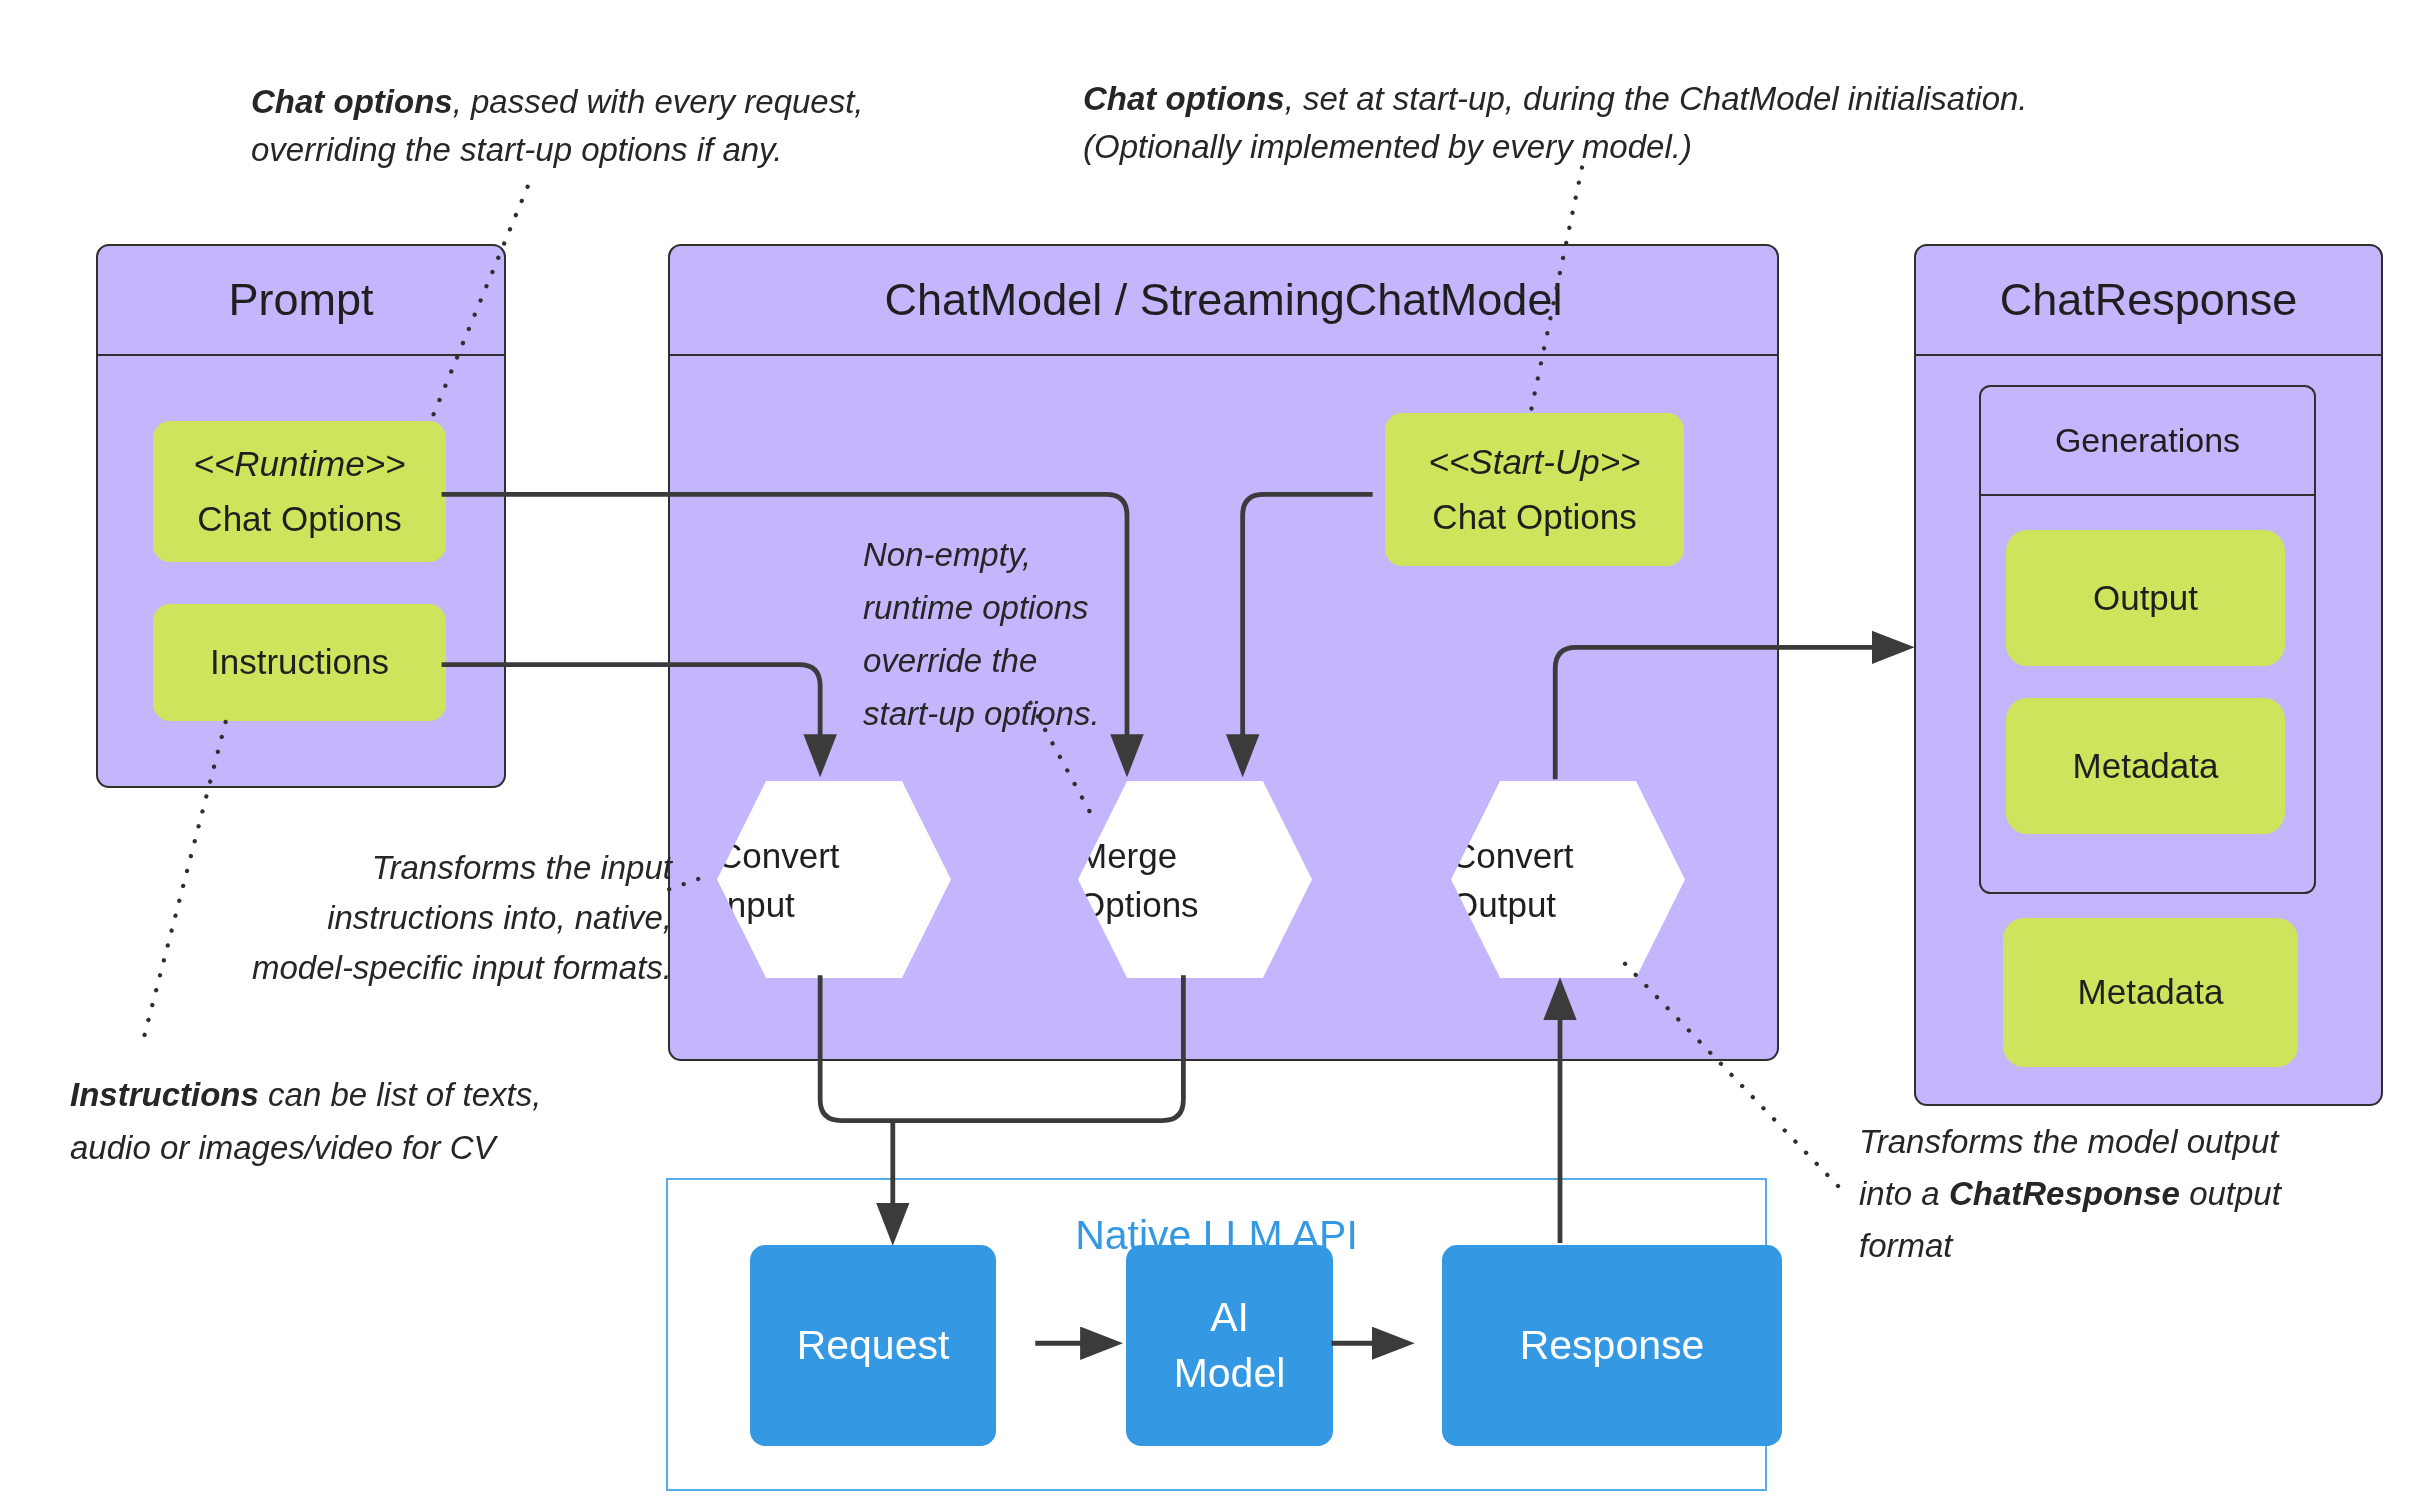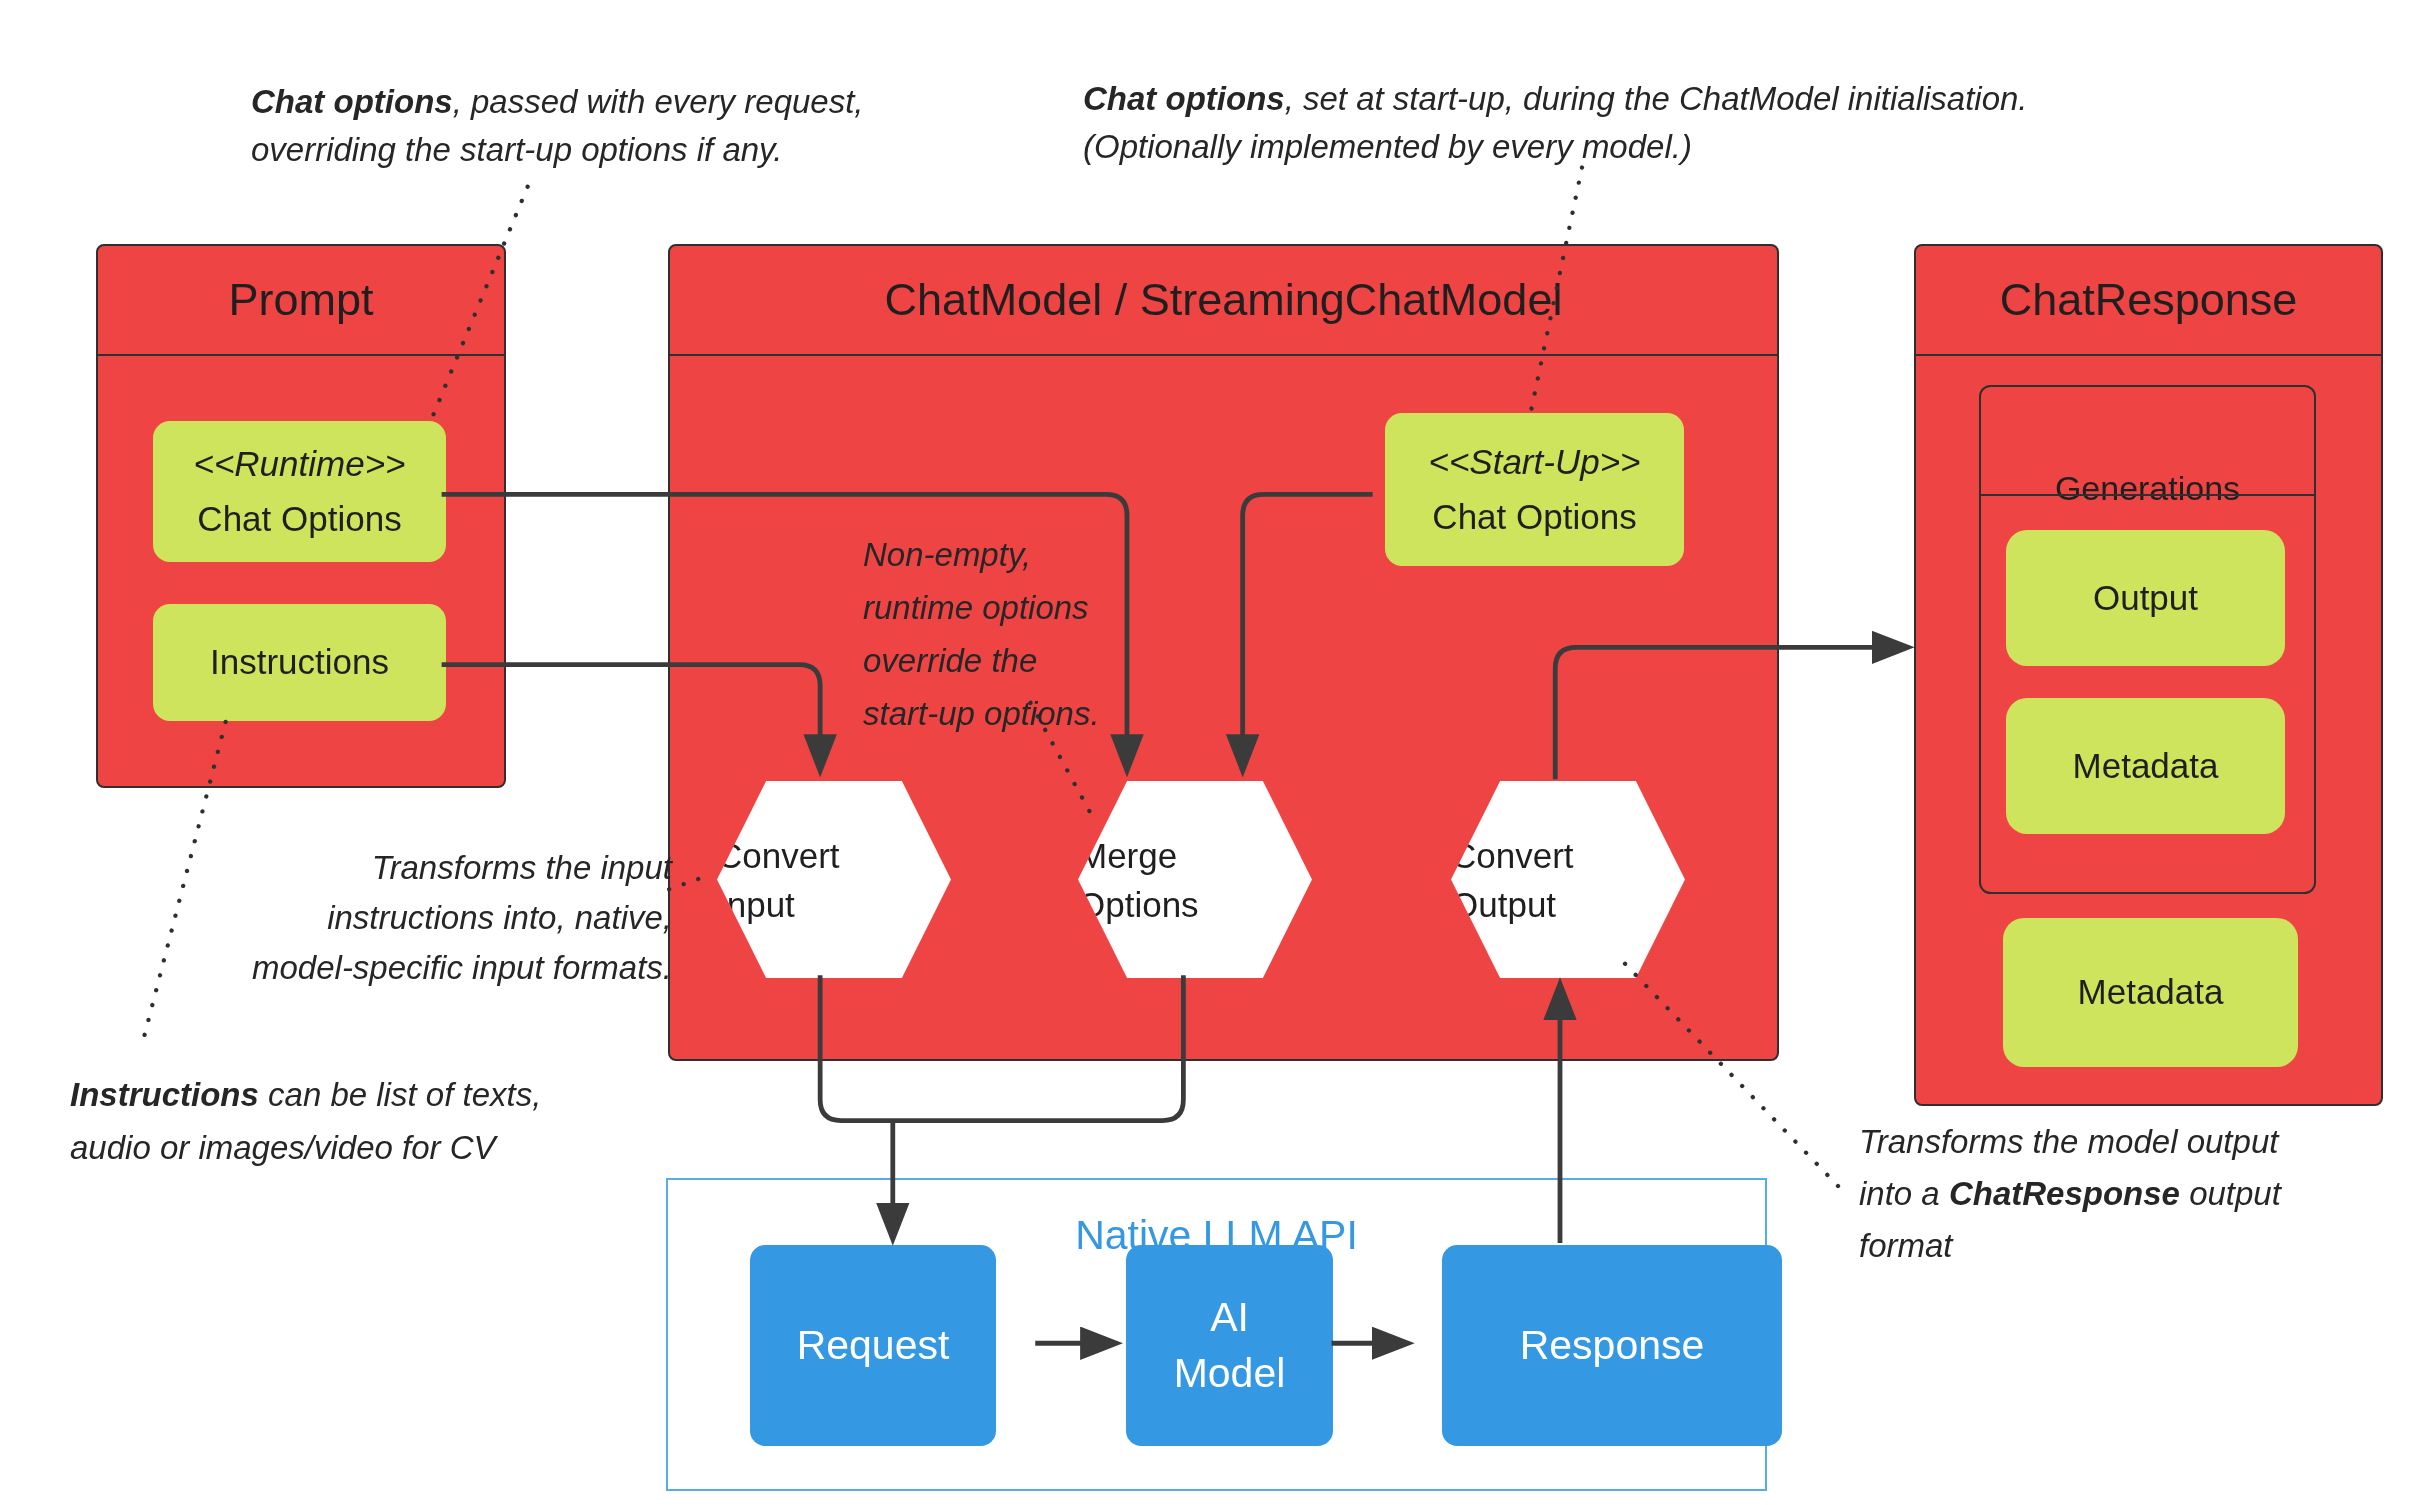--- a/index.html
+++ b/index.html
@@ -1,39 +1,39 @@
 <!DOCTYPE html>
 <html><head>
 <meta charset="utf-8">
 <style>
   html,body{margin:0;padding:0;background:#fff;}
   #canvas{position:relative;width:2427px;height:1506px;background:#ffffff;
           font-family:"Liberation Sans","DejaVu Sans",sans-serif;color:#222;overflow:hidden;}
 
   
-  .gold-box{position:absolute;background:#ef4444;border:2.9px solid #2f2f2f;border-radius:8px;z-index:1;}
+  .gold-box{position:absolute;background:#c4b5fd;border:2.9px solid #2f2f2f;border-radius:13px;z-index:1;}
   .box-title{position:absolute;left:0;top:0;width:100%;height:108px;display:flex;align-items:center;justify-content:center;
              font-size:45px;color:#1f1f1f;}
   .box-sep{position:absolute;left:0;top:108px;width:100%;border-top:2.9px solid #2f2f2f;}
 
   
   .green{position:absolute;background:#CDE45C;border-radius:17px;display:flex;flex-direction:column;
          align-items:center;justify-content:center;font-size:35px;color:#1f1f1f;text-align:center;line-height:1.55;}
   .stereo{font-style:italic;}
 
   
   .hex{position:absolute;width:234px;height:197px;background:#ffffff;
        clip-path:polygon(0 50%,21% 0,79% 0,100% 50%,79% 100%,21% 100%);
        display:flex;flex-direction:column;align-items:flex-start;justify-content:center;
        font-size:35px;line-height:1.4;text-align:center;color:#1f1f1f;}
 
   
   .inner-box{position:absolute;border:2.9px solid #2f2f2f;border-radius:11.5px;background:transparent;}
   .inner-title{position:absolute;left:0;top:0;width:100%;height:107px;display:flex;align-items:center;justify-content:center;
-               font-size:34px;color:#1f1f1f;margin-top:48px;}
+               font-size:34px;color:#1f1f1f;}
   .inner-sep{position:absolute;left:0;top:107px;width:100%;border-top:2.4px solid #2f2f2f;}
 
   
   .native-box{position:absolute;background:#ffffff;border:2.9px solid #57ACEC;z-index:1;}
   .native-title{position:absolute;left:50%;top:7.6px;transform:translateX(-50%);
                 font-size:41px;color:#3498E2;white-space:nowrap;margin-top:24px;}
   .blue-box{position:absolute;background:#3498E2;border-radius:15.3px;display:flex;flex-direction:column;
             align-items:center;justify-content:center;font-size:41px;color:#ffffff;text-align:center;line-height:1.35;}
 
   

